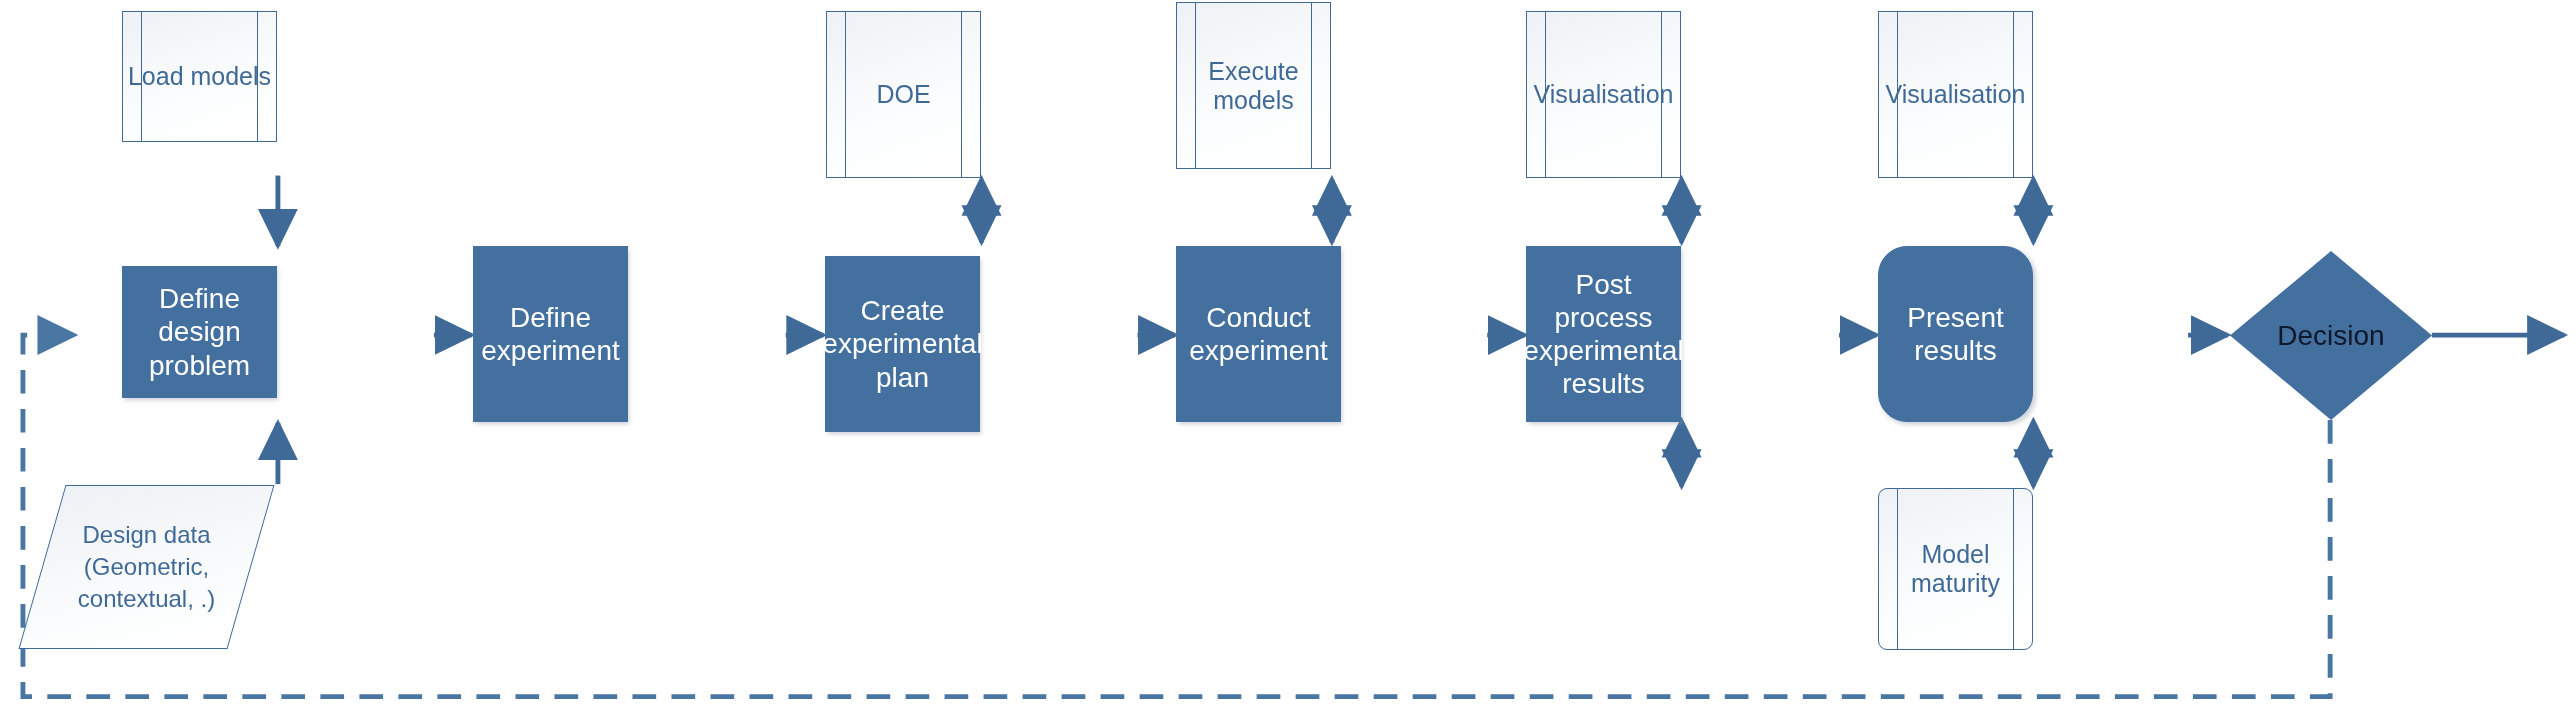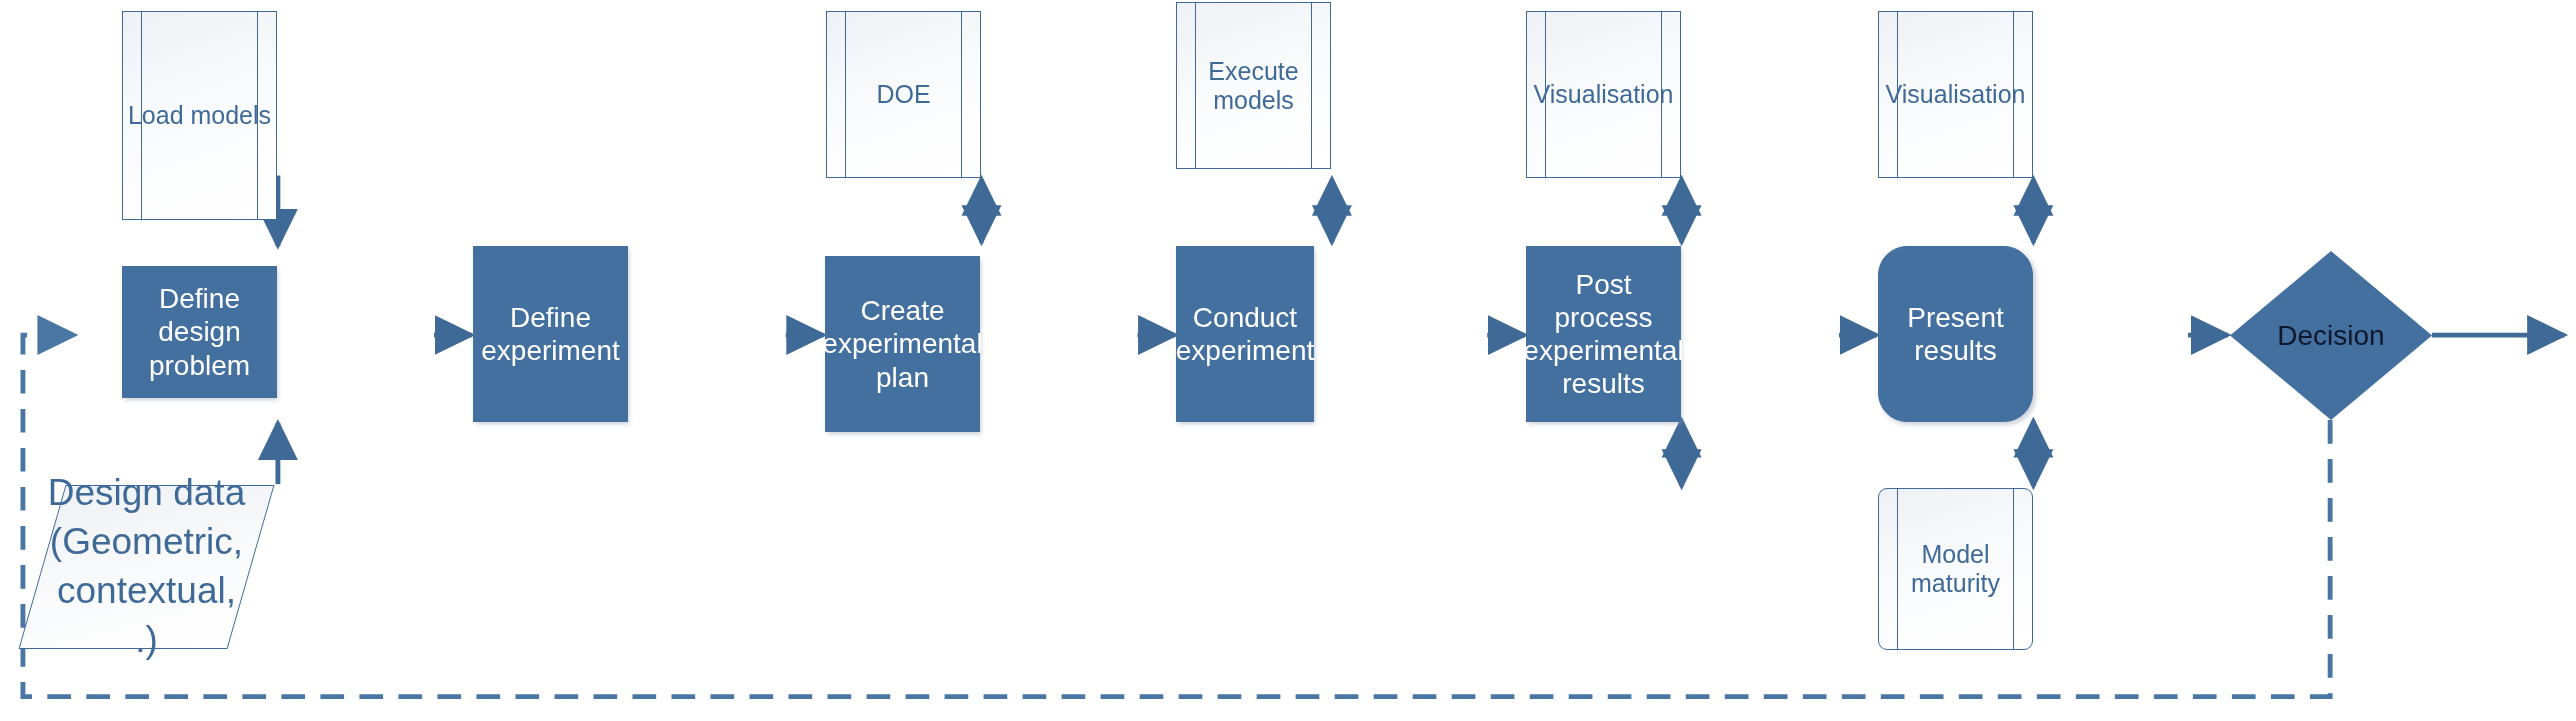--- a/index.html
+++ b/index.html
@@ -71,21 +71,21 @@
     position: absolute;
     left: 0; top: 0; right: 0; bottom: 0;
     background: linear-gradient(165deg, #eef1f5 0%, #fafbfc 60%, #ffffff 100%);
     border: 1.4px solid #3f6a98;
     transform: skewX(-16deg);
   }
   .data-node .lbl {
     position: relative;
     z-index: 2;
     color: #3f6a98;
-    font-size: 37px;
+    font-size: 24px;
     line-height: 1.32;
     width: 100%;
   }
 
   
   .decision {
     z-index: 5;
   }
   .decision .dshape {
     position: absolute;
@@ -146,21 +146,21 @@
       <line x1="3140" y1="481" x2="3197" y2="481" marker-end="url(#ah)"></line>
 
       <line x1="3490" y1="481" x2="3680" y2="481" marker-end="url(#ah)"></line>
     </g>
 
     <g>
       <path d="M 3344 603 L 3344 1000 L 32 1000 L 32 481 L 106 481" stroke="#4a76a4" stroke-width="7" fill="none" stroke-dasharray="34 22" marker-end="url(#ah-d)"></path>
     </g>
   </svg>
 
-  <div class="node pre" style="left:122px; top:11px; width:155px; height:209px;">
+  <div class="node pre" style="left:122px; top:11px; width:155px; height:131px;">
     <span class="lbl">Load models</span>
   </div>
   <div class="node pre" style="left:826px; top:11px; width:155px; height:167px;">
     <span class="lbl">DOE</span>
   </div>
   <div class="node pre" style="left:1176px; top:2px; width:155px; height:167px;">
     <span class="lbl">Execute models</span>
   </div>
   <div class="node pre" style="left:1526px; top:11px; width:155px; height:167px;">
     <span class="lbl">Visualisation</span>
@@ -171,21 +171,21 @@
 
   <div class="node proc" style="left:122px; top:246px; width:155px; height:132px;margin-top:20px;">
     <span class="lbl">Define design problem</span>
   </div>
   <div class="node proc" style="left:473px; top:246px; width:155px; height:176px;align-items:center;">
     <span class="lbl">Define experiment</span>
   </div>
   <div class="node proc" style="left:825px; top:246px; width:155px; height:176px;margin-top:10px;">
     <span class="lbl">Create experimental plan</span>
   </div>
-  <div class="node proc" style="left:1176px; top:246px; width:138px; height:176px;">
+  <div class="node proc" style="left:1176px; top:246px; width:165px; height:176px;">
     <span class="lbl">Conduct experiment</span>
   </div>
   <div class="node proc" style="left:1526px; top:246px; width:155px; height:176px;">
     <span class="lbl">Post process experimental results</span>
   </div>
   <div class="node proc" style="left:1878px; top:246px; width:155px; height:176px;border-radius:29px;">
     <span class="lbl">Present results</span>
   </div>
 
   <div class="node decision" style="left:2230px; top:251px; width:202px; height:169px;">

